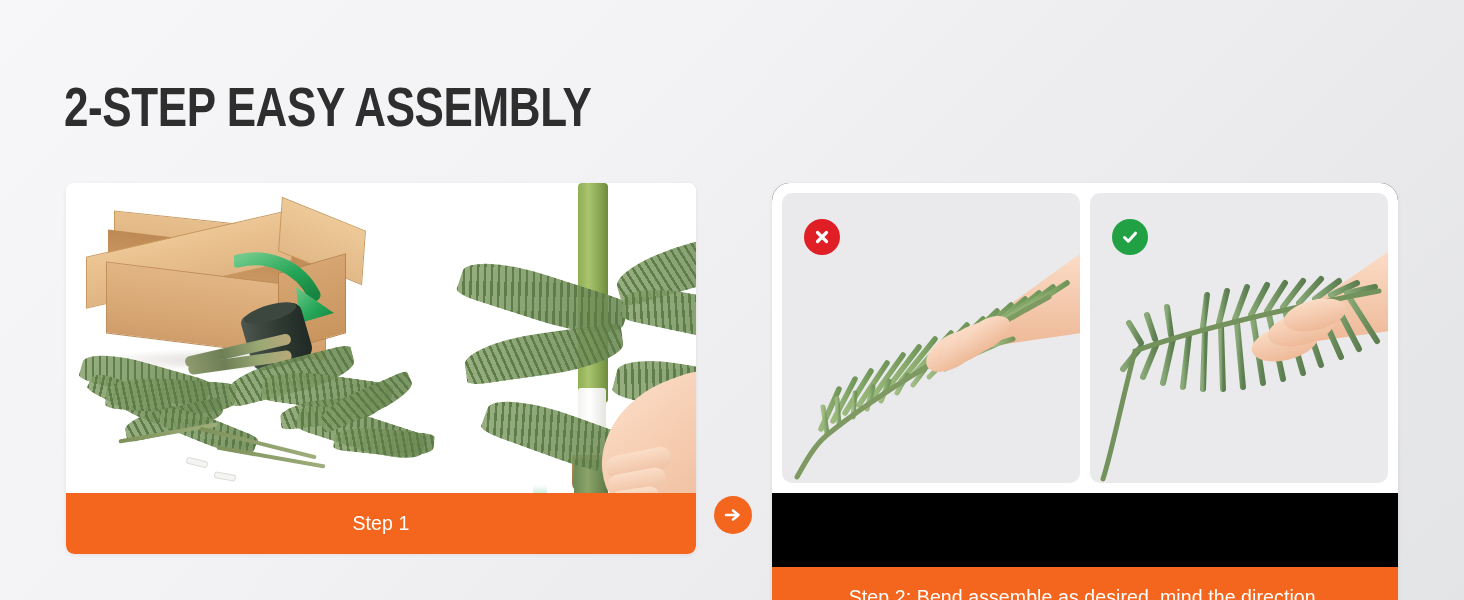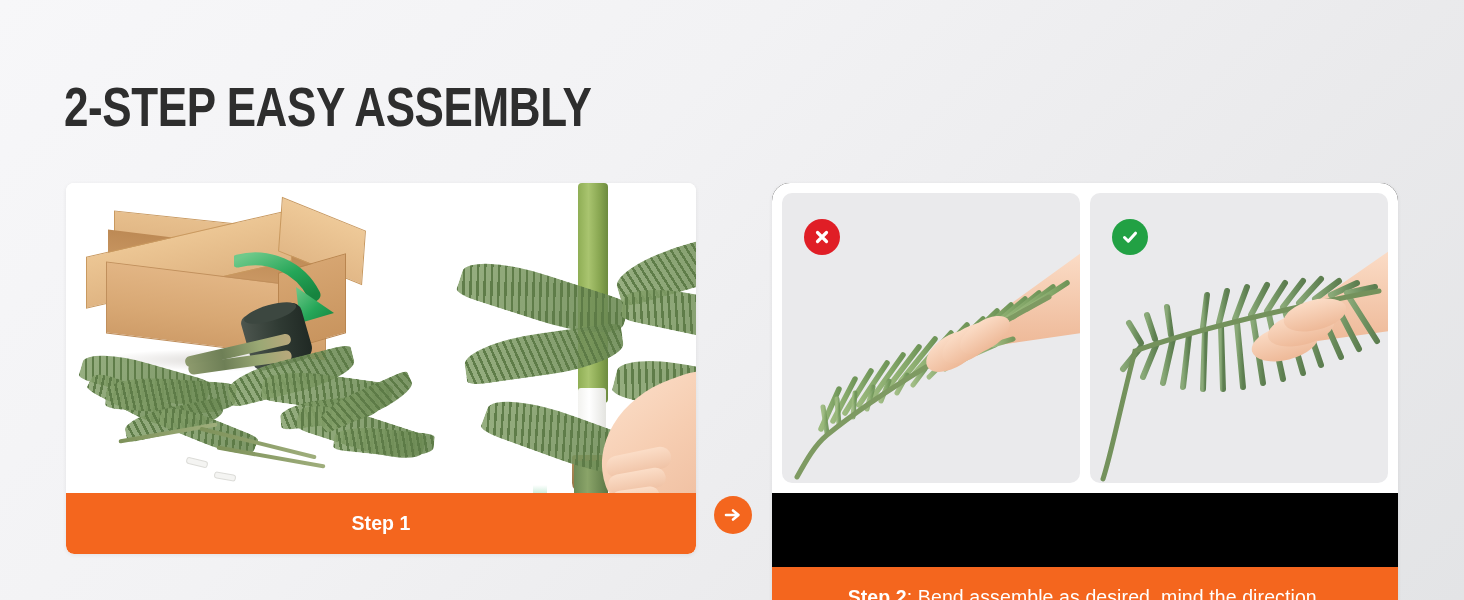--- a/index.html
+++ b/index.html
@@ -203,21 +203,21 @@
     left: 0; bottom: 0; width: 100%;
     height: 61px;
     background: #f4661e;
     border-radius: 0 0 8px 8px;
     display: flex; align-items: center; justify-content: center;
     color: #ffffff;
     font-size: 19.5px;
     letter-spacing: 0.1px;
     white-space: nowrap;
   }
-  .caption .lead { font-weight: 700; }
+  .caption .lead { font-weight: 400; }
 
   
   .connector {
     position: absolute;
     left: 714px; top: 496px;
     width: 38px; height: 38px;
     border-radius: 50%;
     background: #f4661e;
     display: flex; align-items: center; justify-content: center;
   }

